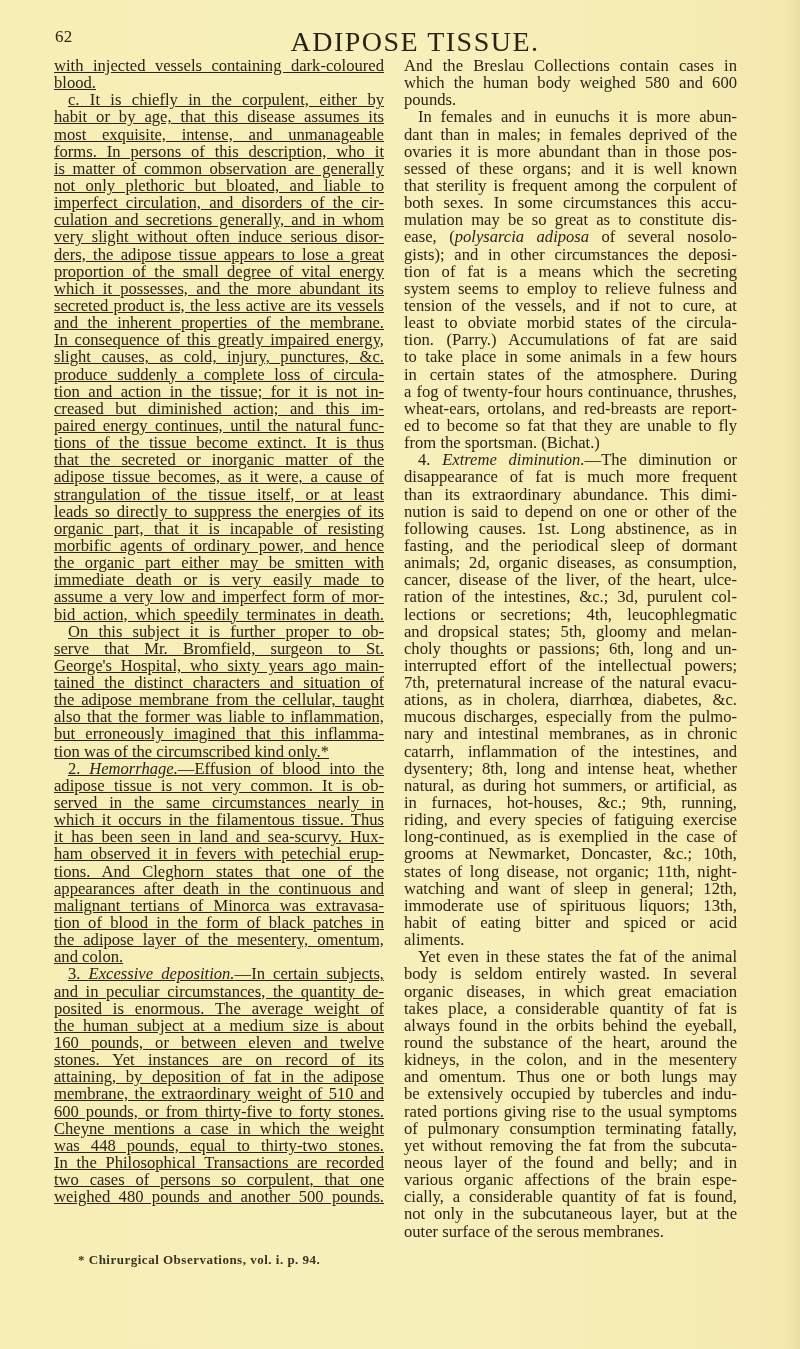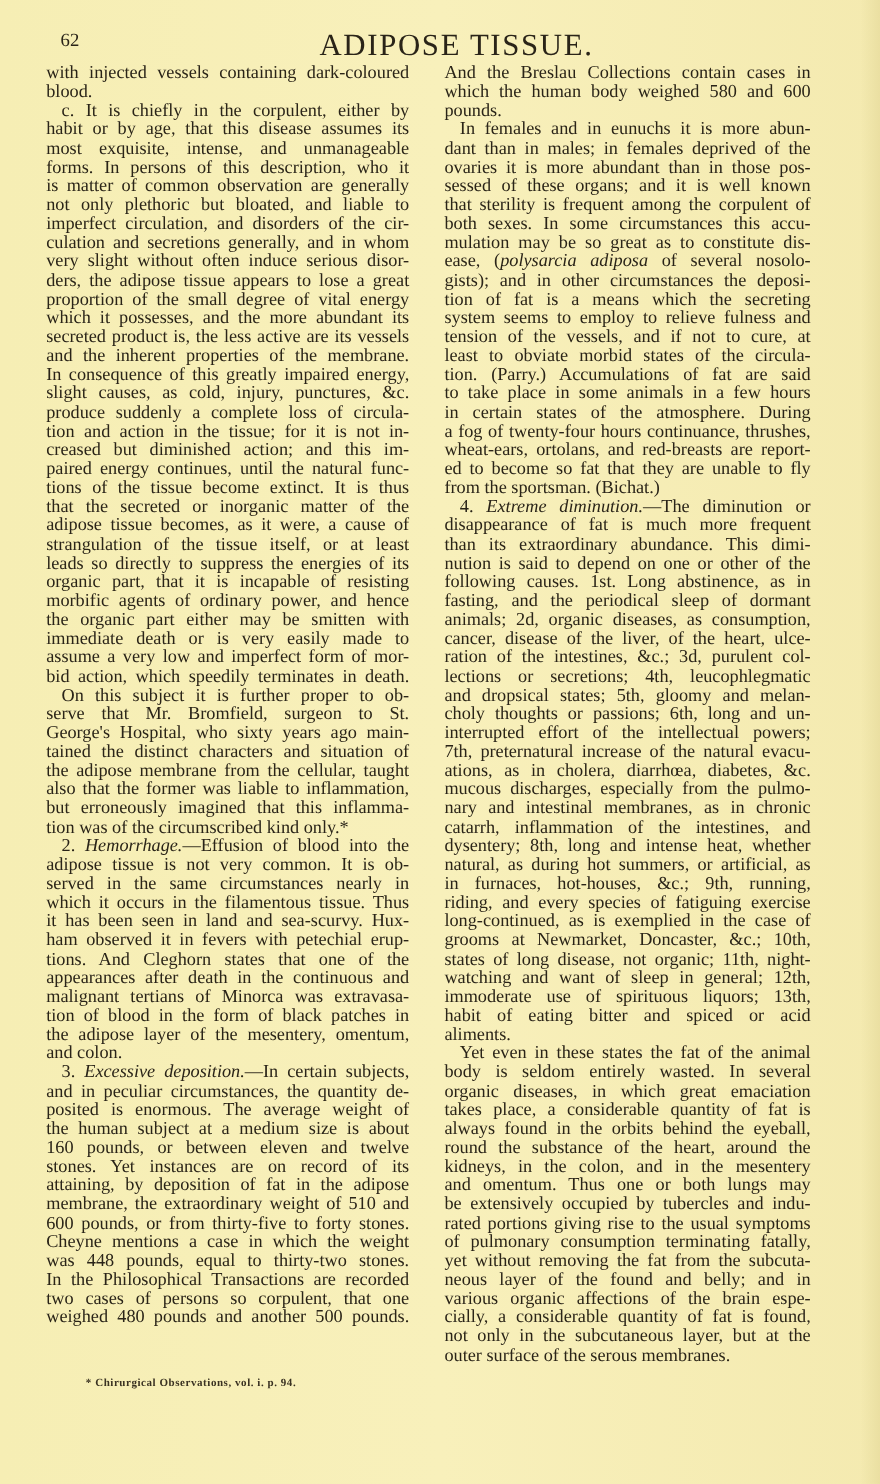--- a/index.html
+++ b/index.html
@@ -21,30 +21,30 @@
     position: absolute; left: 0; top: 0; font-size: 17px; letter-spacing: 0.2px;
   }
   .running-head {
     position: absolute; left: 0; right: 0; top: -1px; text-align: center;
     font-size: 28px; letter-spacing: 1.5px;
   }
   .column {
     position: absolute; top: 57px; width: 330px;
     font-size: 16.6px; line-height: 17.15px;
   }
-  .col-left { left: 42px; }
+  .col-left { left: 54px; text-decoration: underline; }
   .col-right { left: 404px; width: 333px; }
   .line {
     display: block; white-space: nowrap; text-align: justify;
     text-align-last: justify; height: 17.15px;
   }
   .line.last { text-align-last: left; }
   .line.indent { padding-left: 14px; }
   .footnote {
-    position: absolute; left: 78px; top: 1252px; font-size: 10px; letter-spacing: 0.5px;
+    position: absolute; left: 78px; top: 1252px; font-size: 13px; letter-spacing: 0.5px;
     font-weight: bold; color: #3a3222;
   }
   i { font-style: italic; }
   .edge-shade {
     position: absolute; right: 0; top: 0; width: 18px; height: 1349px;
     background: linear-gradient(90deg, rgba(240,230,170,0) 0%, rgba(226,214,150,0.55) 100%);
   }
 </style>
 </head>
 <body>

